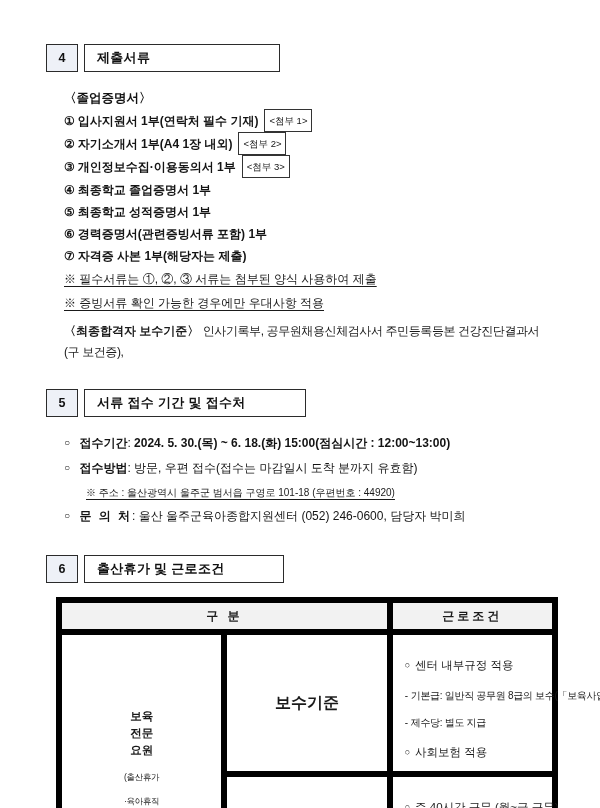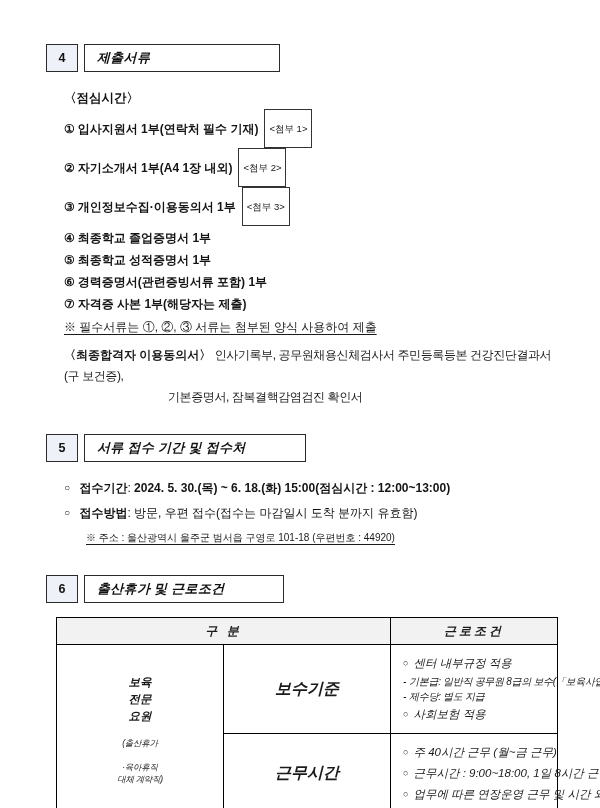--- a/index.html
+++ b/index.html
@@ -44,21 +44,20 @@
     border: 1px solid #2b2b2b;
     background: #ffffff;
     margin-left: 6px;
     padding: 4px 14px 4px 12px;
     display: flex;
     align-items: center;
     font-size: 13px;
     font-weight: bold;
     letter-spacing: 0.3px;
     color: #111;
-    font-style: italic;
   }
   .sec-title.w1 { min-width: 168px; }
   .sec-title.w2 { min-width: 194px; }
   .sec-title.w3 { min-width: 172px; }
 
   
   .block { padding-left: 18px; }
   .line {
     font-size: 12px;
     line-height: 22px;
@@ -74,21 +73,21 @@
   .circ-num {
     font-size: 12px;
     font-weight: bold;
     margin-right: 3px;
   }
   .bold { font-weight: bold; }
   .tag {
     display: inline-block;
     border: 1px solid #333;
     font-size: 9.5px;
-    padding: 12px 4px;
+    padding: 4px 4px;
     margin-left: 6px;
     line-height: 13px;
     position: relative;
     top: -1px;
     white-space: nowrap;
   }
   .indent-note {
     font-size: 12px;
     line-height: 24px;
     text-decoration: underline;
@@ -120,23 +119,22 @@
   .label-sp { letter-spacing: 2px; }
 
   
   table.cond {
     border-collapse: collapse;
     width: 502px;
     margin-left: 10px;
     table-layout: fixed;
   }
   table.cond th, table.cond td {
-    border: 1px solid #000000;
+    border: 6px solid #000000;
     vertical-align: middle;
-    font-style: italic;
   }
   table.cond th {
     background: #f2f2f2;
     font-size: 12px;
     font-weight: bold;
     height: 24px;
     letter-spacing: 3px;
   }
   td.colA { width: 72px; text-align: center; font-size: 11.5px; font-weight: bold; line-height: 17px; }
   td.colB { width: 70px; text-align: center; font-size: 16px; font-weight: bold; }
@@ -146,20 +144,21 @@
     font-weight: normal;
     line-height: 12px;
     display: block;
     margin-top: 12px;
     letter-spacing: -0.3px;
   }
   .t-line {
     font-size: 11.5px;
     line-height: 20px;
     white-space: nowrap;
+    margin-top: 12px;
   }
   .t-line.small { font-size: 10px; line-height: 15px; letter-spacing: -0.3px; }
   .t-line .dash { margin-right: 3px; }
   .o::before {
     content: "○";
     font-size: 9px;
     margin-right: 5px;
     position: relative;
     top: -1px;
   }
@@ -171,21 +170,21 @@
 <body>
 
 <div class="page">
 
   <div class="section-head">
     <div class="sec-num">4</div>
     <div class="sec-title w1">제출서류</div>
   </div>
 
   <div class="block">
-    <div class="sub-head">〈점심시간〉</div>
+    <div class="sub-head">〈졸업증명서〉</div>
 
     <div class="line">
       <span class="circ-num">①</span><span class="bold">입사지원서 1부(연락처 필수 기재)</span><span class="tag">&lt;첨부 1&gt;</span>
     </div>
     <div class="line">
       <span class="circ-num">②</span><span class="bold">자기소개서 1부(A4 1장 내외)</span><span class="tag">&lt;첨부 2&gt;</span>
     </div>
     <div class="line">
       <span class="circ-num">③</span><span class="bold">개인정보수집·이용동의서 1부</span><span class="tag">&lt;첨부 3&gt;</span>
     </div>
@@ -196,47 +195,48 @@
       <span class="circ-num">⑤</span><span class="bold">최종학교 성적증명서 1부</span>
     </div>
     <div class="line">
       <span class="circ-num">⑥</span><span class="bold">경력증명서(관련증빙서류 포함) 1부</span>
     </div>
     <div class="line">
       <span class="circ-num">⑦</span><span class="bold">자격증 사본 1부(해당자는 제출)</span>
     </div>
 
     <div class="indent-note">※ 필수서류는 ①, ②, ③ 서류는 첨부된 양식 사용하여 제출</div>
+    <div class="indent-note">※ 증빙서류 확인 가능한 경우에만 우대사항 적용</div>
 
     <div class="gap-sm"></div>
 
     <div class="final-line">
-      <span class="final-label">〈최종합격자 이용동의서〉</span>
+      <span class="final-label">〈최종합격자 보수기준〉</span>
       <span class="slim">인사기록부, 공무원채용신체검사서 주민등록등본 건강진단결과서(구 보건증),</span>
-    </div>
-    <div class="final-line hang">
-      <span class="slim">기본증명서, 잠복결핵감염검진 확인서</span>
     </div>
   </div>
 
   <div class="gap-lg"></div>
 
   <div class="section-head">
     <div class="sec-num">5</div>
     <div class="sec-title w2">서류 접수 기간 및 접수처</div>
   </div>
 
   <div class="block sec5">
     <div class="line circle-bullet">
       <span class="bold">접수기간</span><span>: </span><span class="bold">2024. 5. 30.(목) ~ 6. 18.(화) 15:00(점심시간 : 12:00~13:00)</span>
     </div>
     <div class="line circle-bullet">
       <span class="bold">접수방법</span><span>: </span><span>방문, 우편 접수(접수는 마감일시 도착 분까지 유효함)</span>
     </div>
     <div class="addr">※ 주소 : 울산광역시 울주군 범서읍 구영로 101-18 (우편번호 : 44920)</div>
+    <div class="line circle-bullet">
+      <span class="bold label-sp">문 의 처</span><span>: </span><span>울산 울주군육아종합지원센터 (052) 246-0600, 담당자 박미희</span>
+    </div>
   </div>
 
   <div class="gap-lg"></div>
 
   <div class="section-head">
     <div class="sec-num">6</div>
     <div class="sec-title w3">출산휴가 및 근로조건</div>
   </div>
 
   <div class="sec6-wrap">

